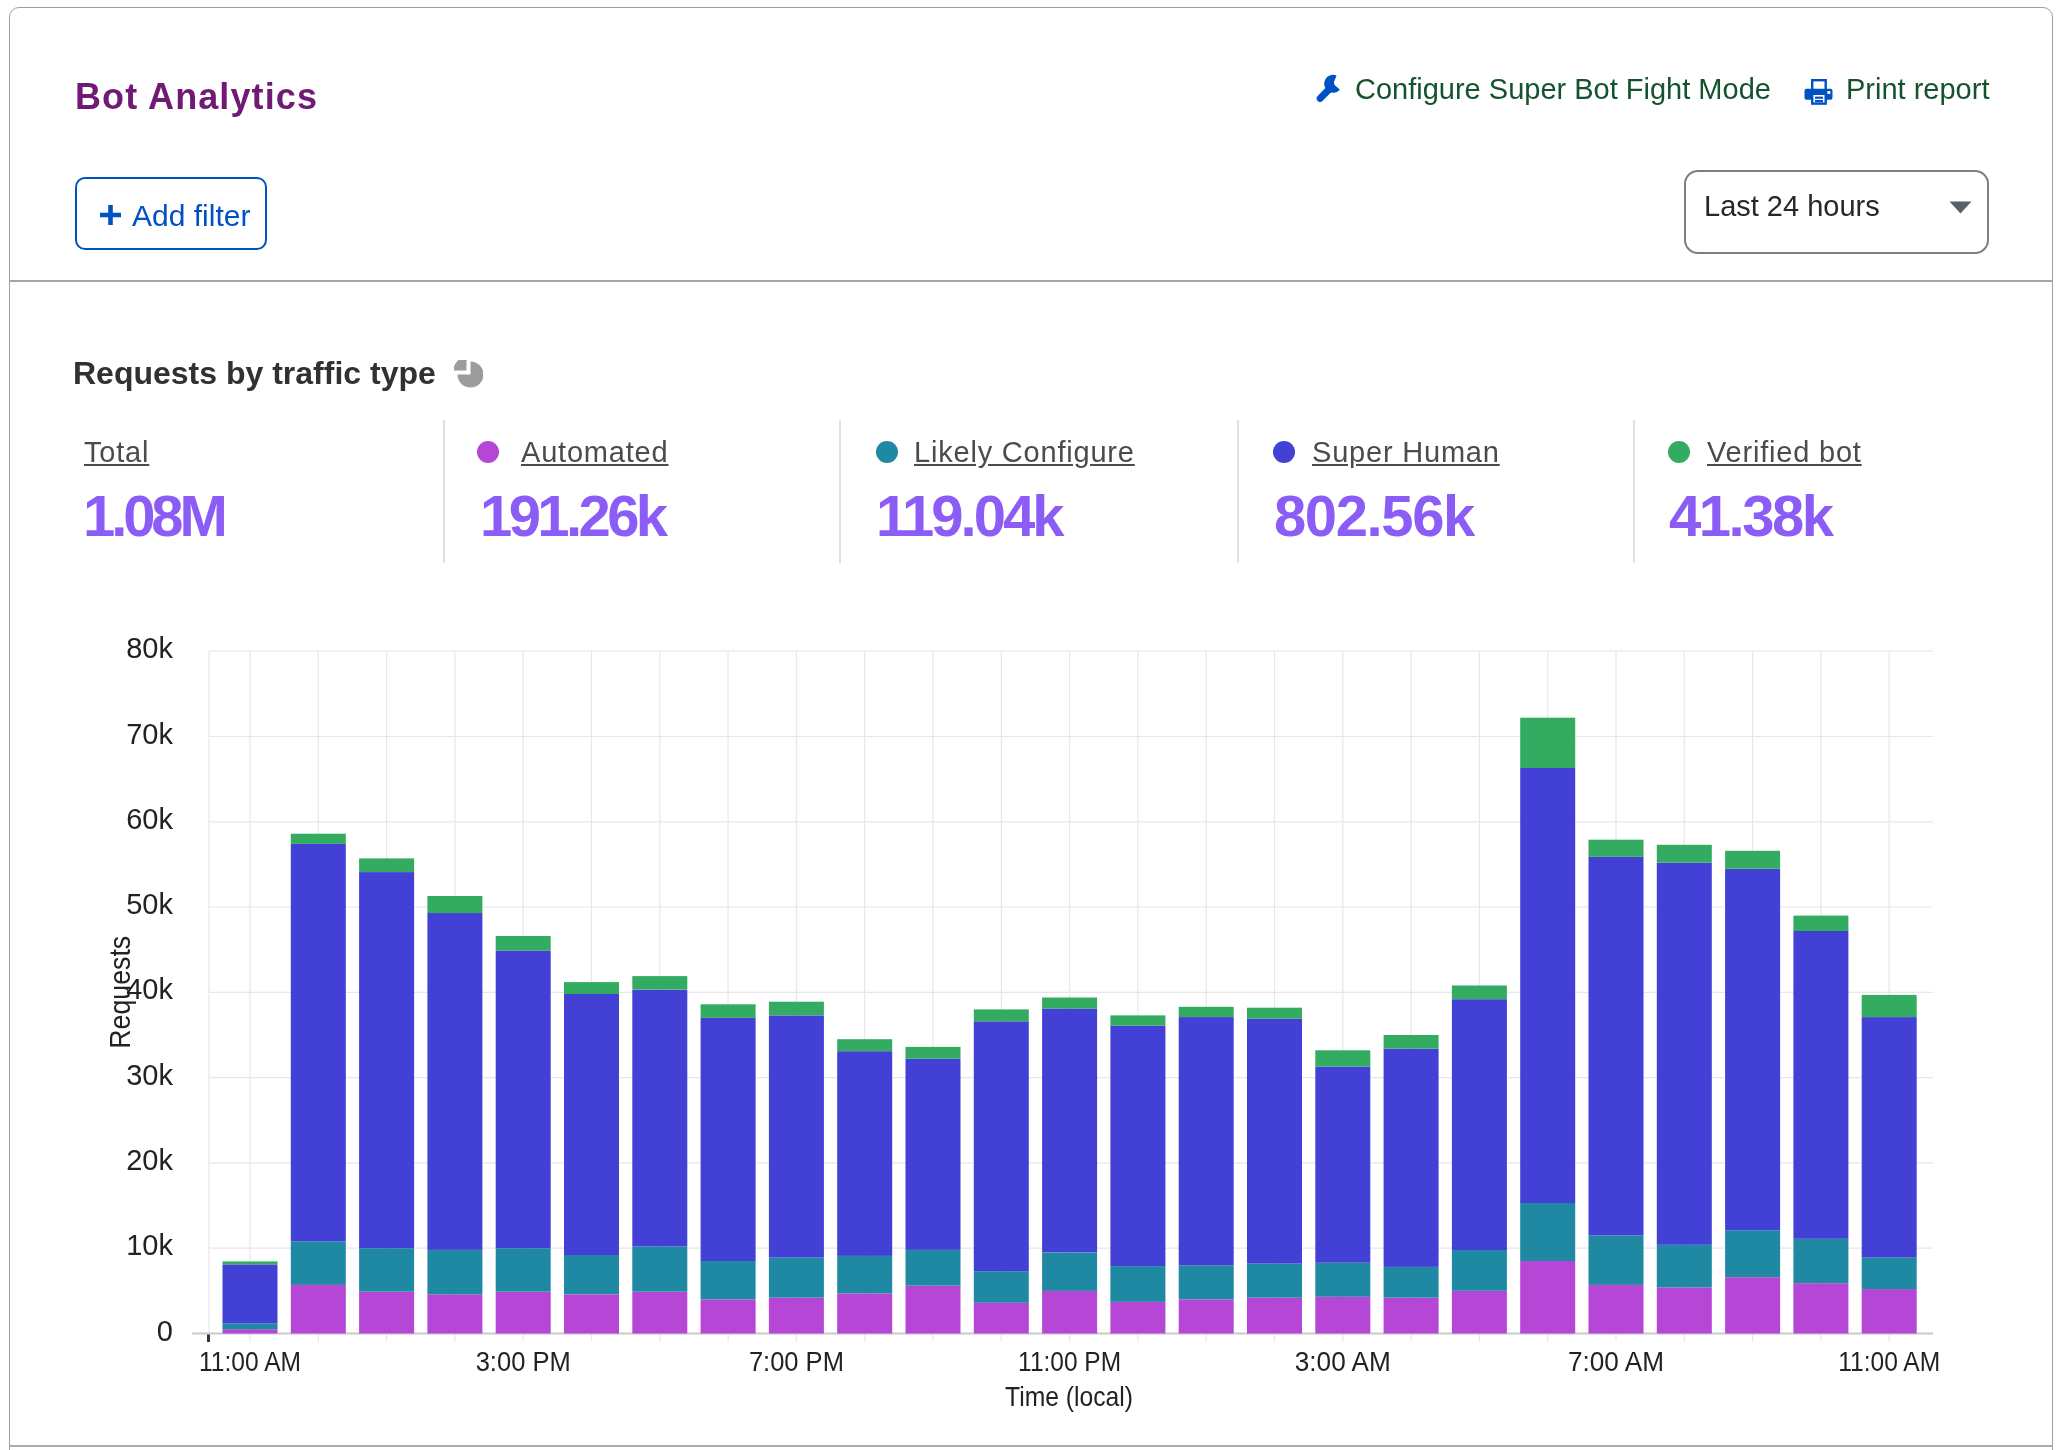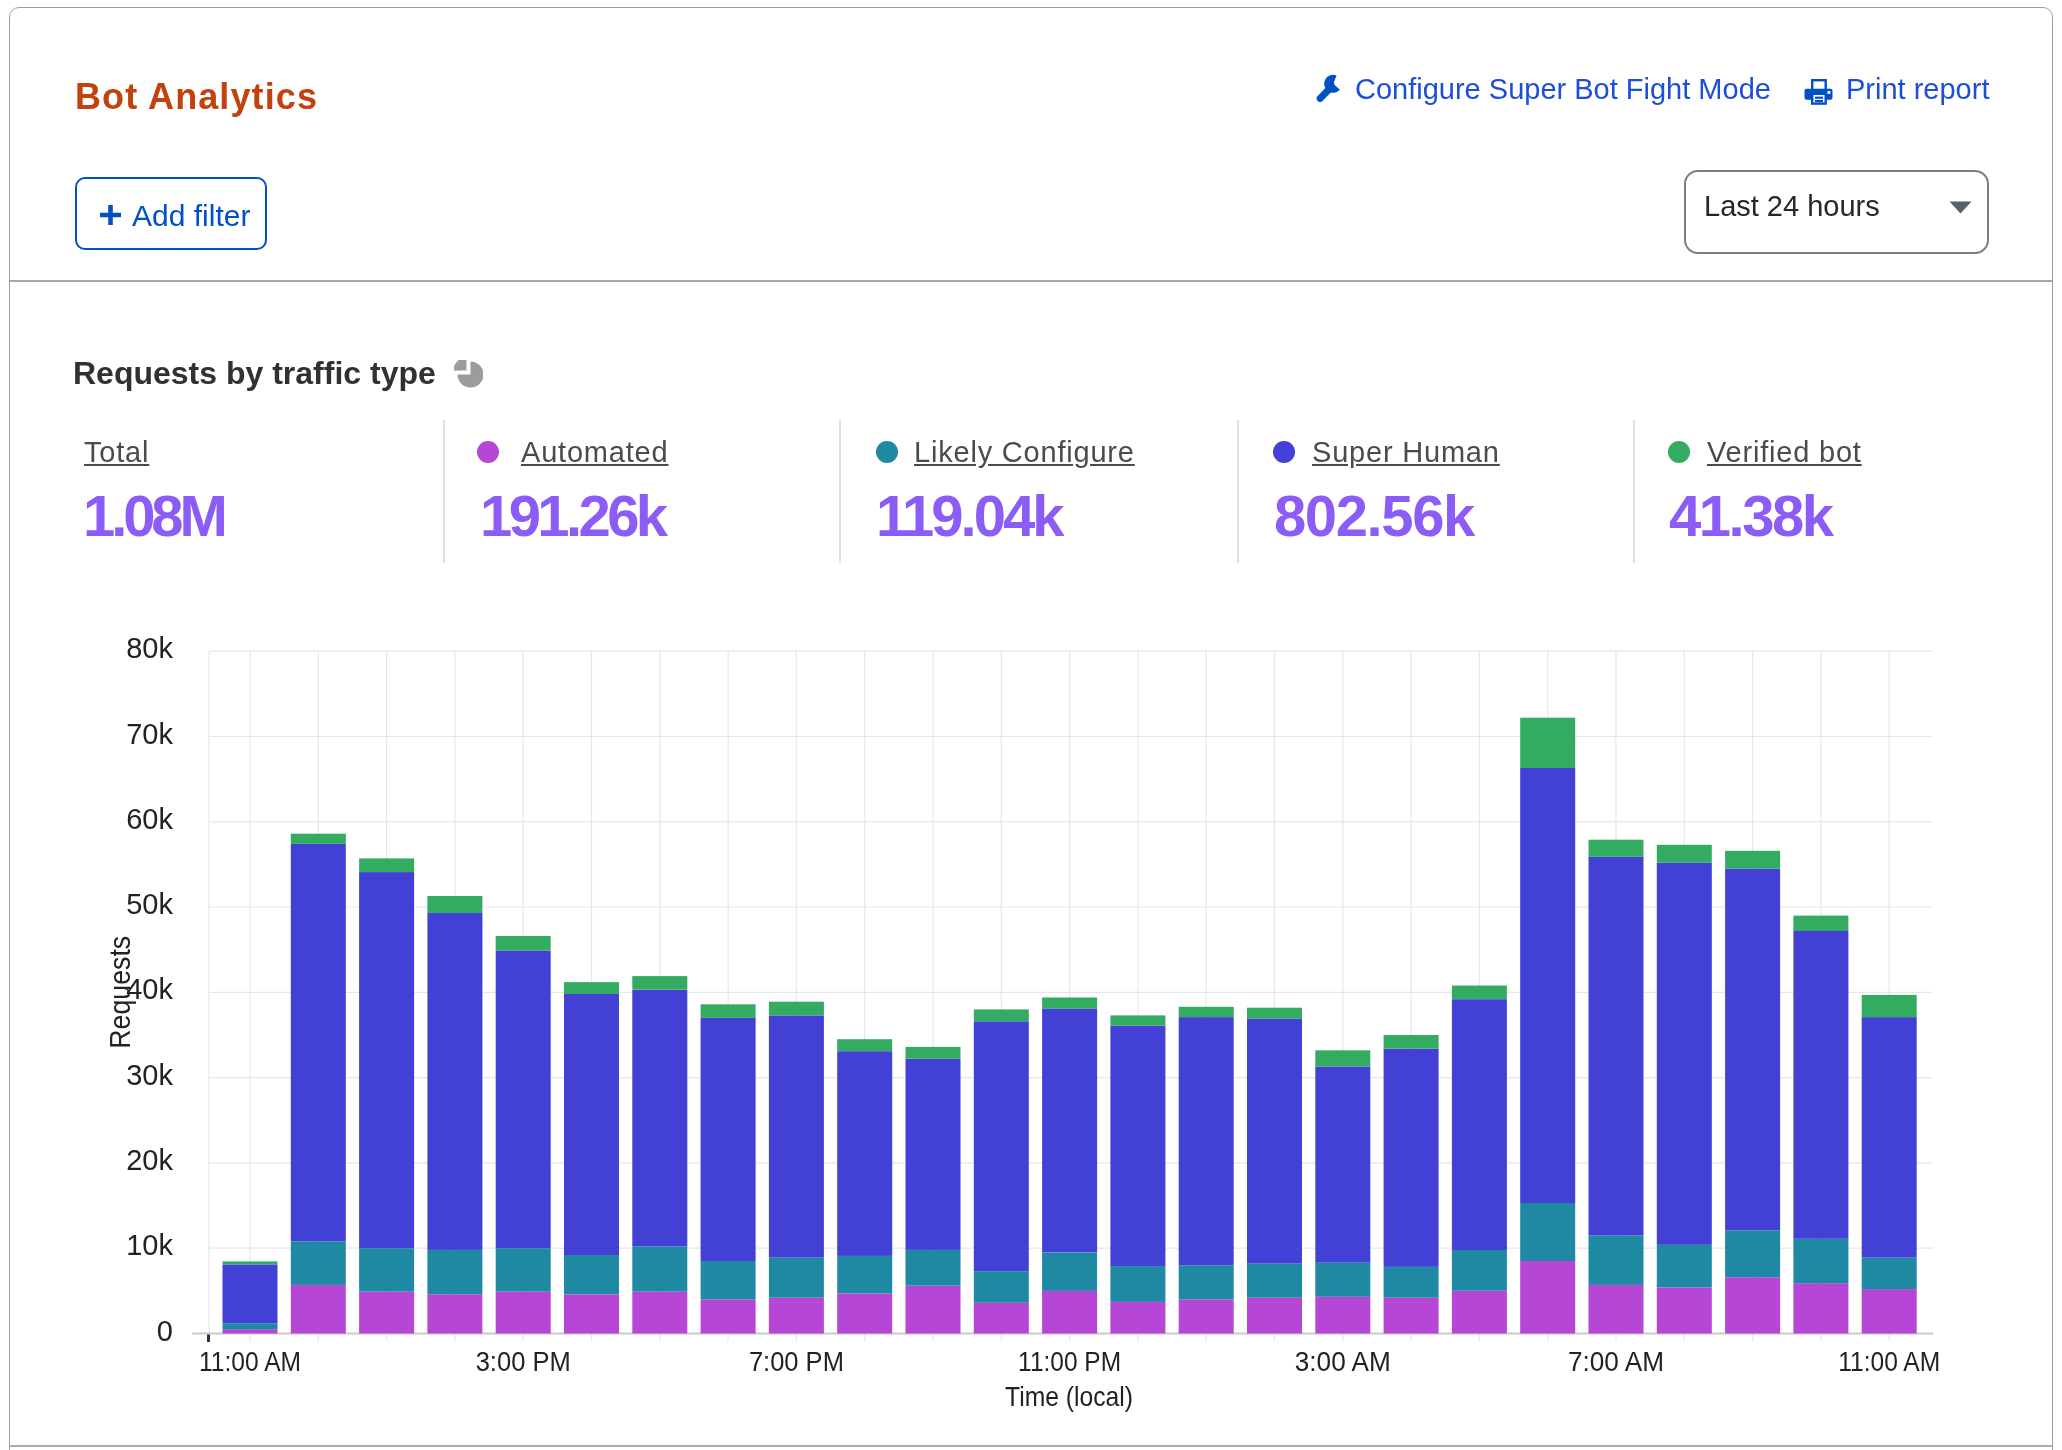--- a/index.html
+++ b/index.html
@@ -1,22 +1,22 @@
 <!DOCTYPE html>
 <html><head>
 <meta charset="utf-8">
 <style>
   * { margin:0; padding:0; box-sizing:border-box; }
   html,body { width:2062px; height:1450px; background:#fff;
     font-family:"Liberation Sans", sans-serif; }
   #card { position:absolute; left:9px; top:7px; width:2044px; height:1600px;
     border:1px solid #9f9f9f; border-radius:10px; background:#fff; }
   #title { position:absolute; left:75px; top:76px; font-size:36px; font-weight:700;
-    color:#c2410c; letter-spacing:1.1px; }
-  .lnk { position:absolute; top:73px; color:#1d4ed8; font-size:29px; white-space:nowrap; }
+    color:#701a75; letter-spacing:1.1px; }
+  .lnk { position:absolute; top:73px; color:#14532d; font-size:29px; white-space:nowrap; }
   #btn { position:absolute; left:75px; top:177px; width:192px; height:73px;
     border:2px solid #0051c3; border-radius:10px;padding-left:20px; }
   #btn span { position:absolute; left:55px; top:20px; color:#0051c3; font-size:30px; }
   #sel { position:absolute; left:1684px; top:170px; width:305px; height:84px;
     border:2px solid #797f84; border-radius:14px; color:#24282c; font-size:29px;
     line-height:68px; padding-left:18px; }
   #hdiv { position:absolute; left:9px; top:280px; width:2044px; height:2px; background:#a5a5a5; }
   #bdiv { position:absolute; left:9px; top:1445px; width:2044px; height:2px; background:#acacac; }
   #h2 { position:absolute; left:73px; top:355px; font-size:32px; font-weight:700; color:#313131; }
   .stat-label { position:absolute; top:436px; font-size:29px; color:#4b4b4b;

